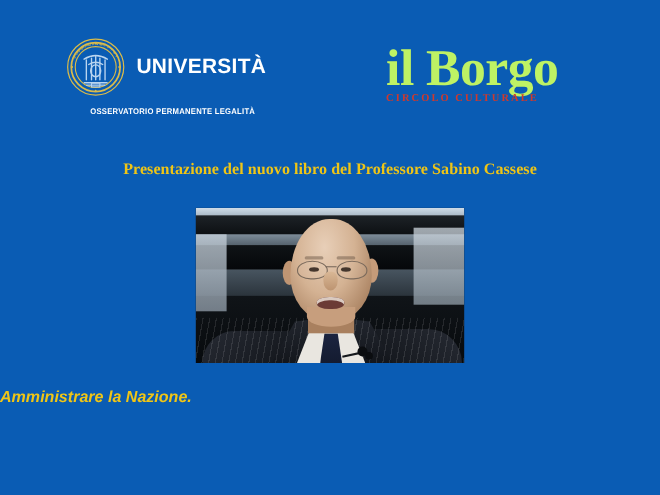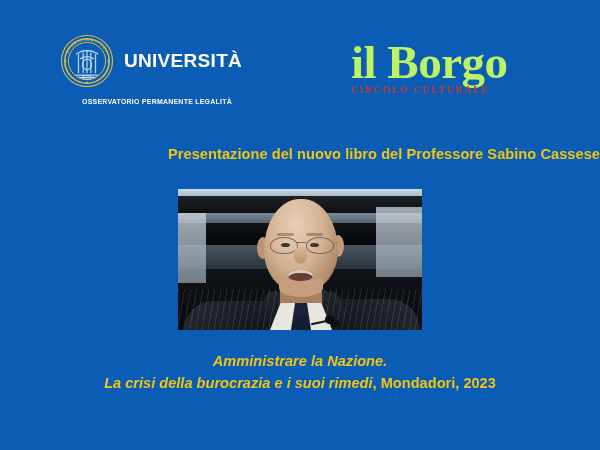--- a/index.html
+++ b/index.html
@@ -95,26 +95,27 @@
     letter-spacing: 1.9px;
     white-space: nowrap;
   }
 
   
   .headline {
     position: absolute;
     top: 146px;
     left: 0;
     width: 600px;
-    text-align: right;
+    text-align: center;
     color: #efc516;
     font-size: 14.6px;
     font-weight: bold;
     letter-spacing: 0.05px;
     white-space: nowrap;
+    font-family: Liberation Serif, serif;
   }
 
   
   .photo {
     position: absolute;
     left: 178px;
     top: 189px;
     width: 244px;
     height: 141px;
     overflow: hidden;
@@ -272,21 +273,20 @@
     background: #15181c;
     transform: rotate(-12deg);
   }
 
   
   .book {
     position: absolute;
     top: 350px;
     left: 0;
     width: 600px;
-    text-align: center;
     color: #efc516;
     font-size: 14.6px;
     font-weight: bold;
     line-height: 22px;
   }
   .book .line1 { font-style: italic; display: block; white-space: nowrap; }
   .book .line2 { display: block; white-space: nowrap; }
   .book .work  { font-style: italic; }
   .book .pub   { font-style: normal; }
 
@@ -410,17 +410,16 @@
       </div>
       <div class="nose"></div>
       <div class="mouth"></div>
       <div class="mic-stem"></div>
       <div class="mic"></div>
     </div>
   </div>
 
   <div class="book">
     <span class="line1">Amministrare la Nazione.</span>
-    <span class="line2"><span class="work">La crisi della burocrazia e i suoi rimedi</span><span class="pub">, Mondadori, 2023</span></span>
   </div>
 
 
 </div>
 
 </body></html>

